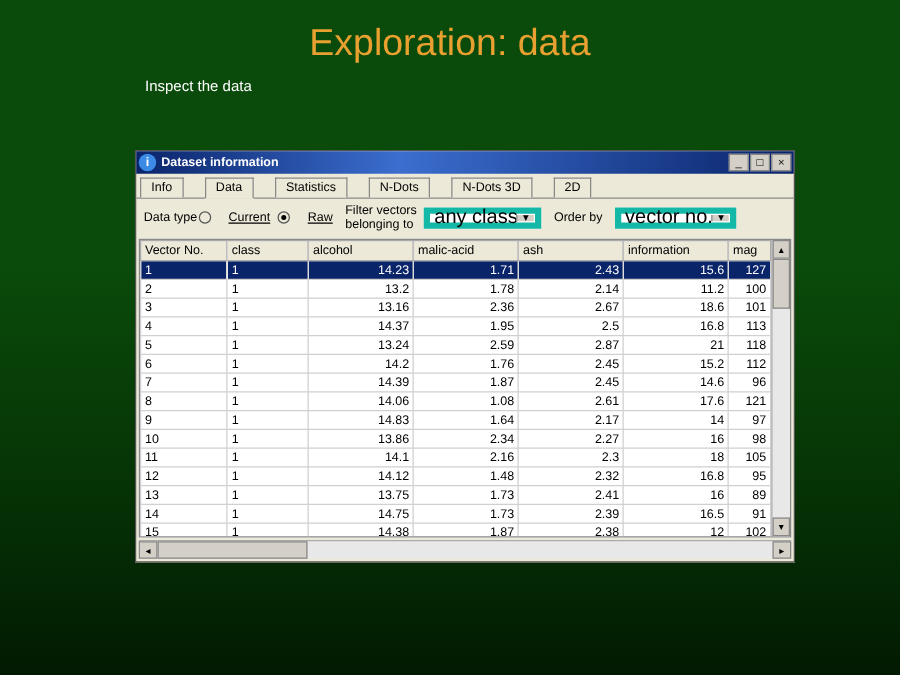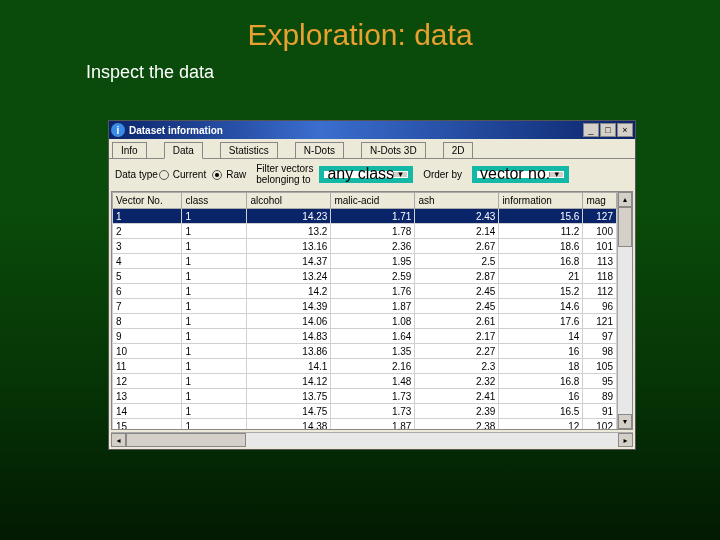--- a/index.html
+++ b/index.html
@@ -14,22 +14,22 @@
   .slide-title {
     color: #e8a030;
     font-size: 30px;
     font-weight: normal;
     text-align: center;
     padding-top: 18px;
     padding-bottom: 10px;
   }
   .slide-subtitle {
     color: #ffffff;
-    font-size: 18px;
-    padding-left: 86px;
+    font-size: 12px;
+    padding-left: 116px;
     padding-bottom: 8px;
   }
   .window {
     position: absolute;
     left: 108px;
     top: 120px;
     width: 528px;
     height: 330px;
     background: #ece9d8;
     border: 1px solid #555;
@@ -97,21 +97,21 @@
     align-items: center;
     padding: 4px 6px;
     gap: 10px;
     font-size: 10px;
   }
   .group {
     display: flex;
     flex-direction: row;
     gap: 1px;
   }
-  .radio-line { display: flex; align-items: flex-end; gap: 4px; }
+  .radio-line { display: flex; align-items: center; gap: 14px; text-decoration: underline; }
   .radio-dot {
     width: 10px; height: 10px;
     border: 1px solid #555;
     border-radius: 50%;
     display: inline-flex;
     align-items: center;
     justify-content: center;
   }
   .radio-dot.checked::after {
     content: "";
@@ -387,21 +387,21 @@
               <td class="num">14.83</td>
               <td class="num">1.64</td>
               <td class="num">2.17</td>
               <td class="num">14</td>
               <td class="num">97</td>
             </tr>
             <tr>
               <td>10</td>
               <td>1</td>
               <td class="num">13.86</td>
-              <td class="num">1.35</td>
+              <td class="num">2.34</td>
               <td class="num">2.27</td>
               <td class="num">16</td>
               <td class="num">98</td>
             </tr>
             <tr>
               <td>11</td>
               <td>1</td>
               <td class="num">14.1</td>
               <td class="num">2.16</td>
               <td class="num">2.3</td>

